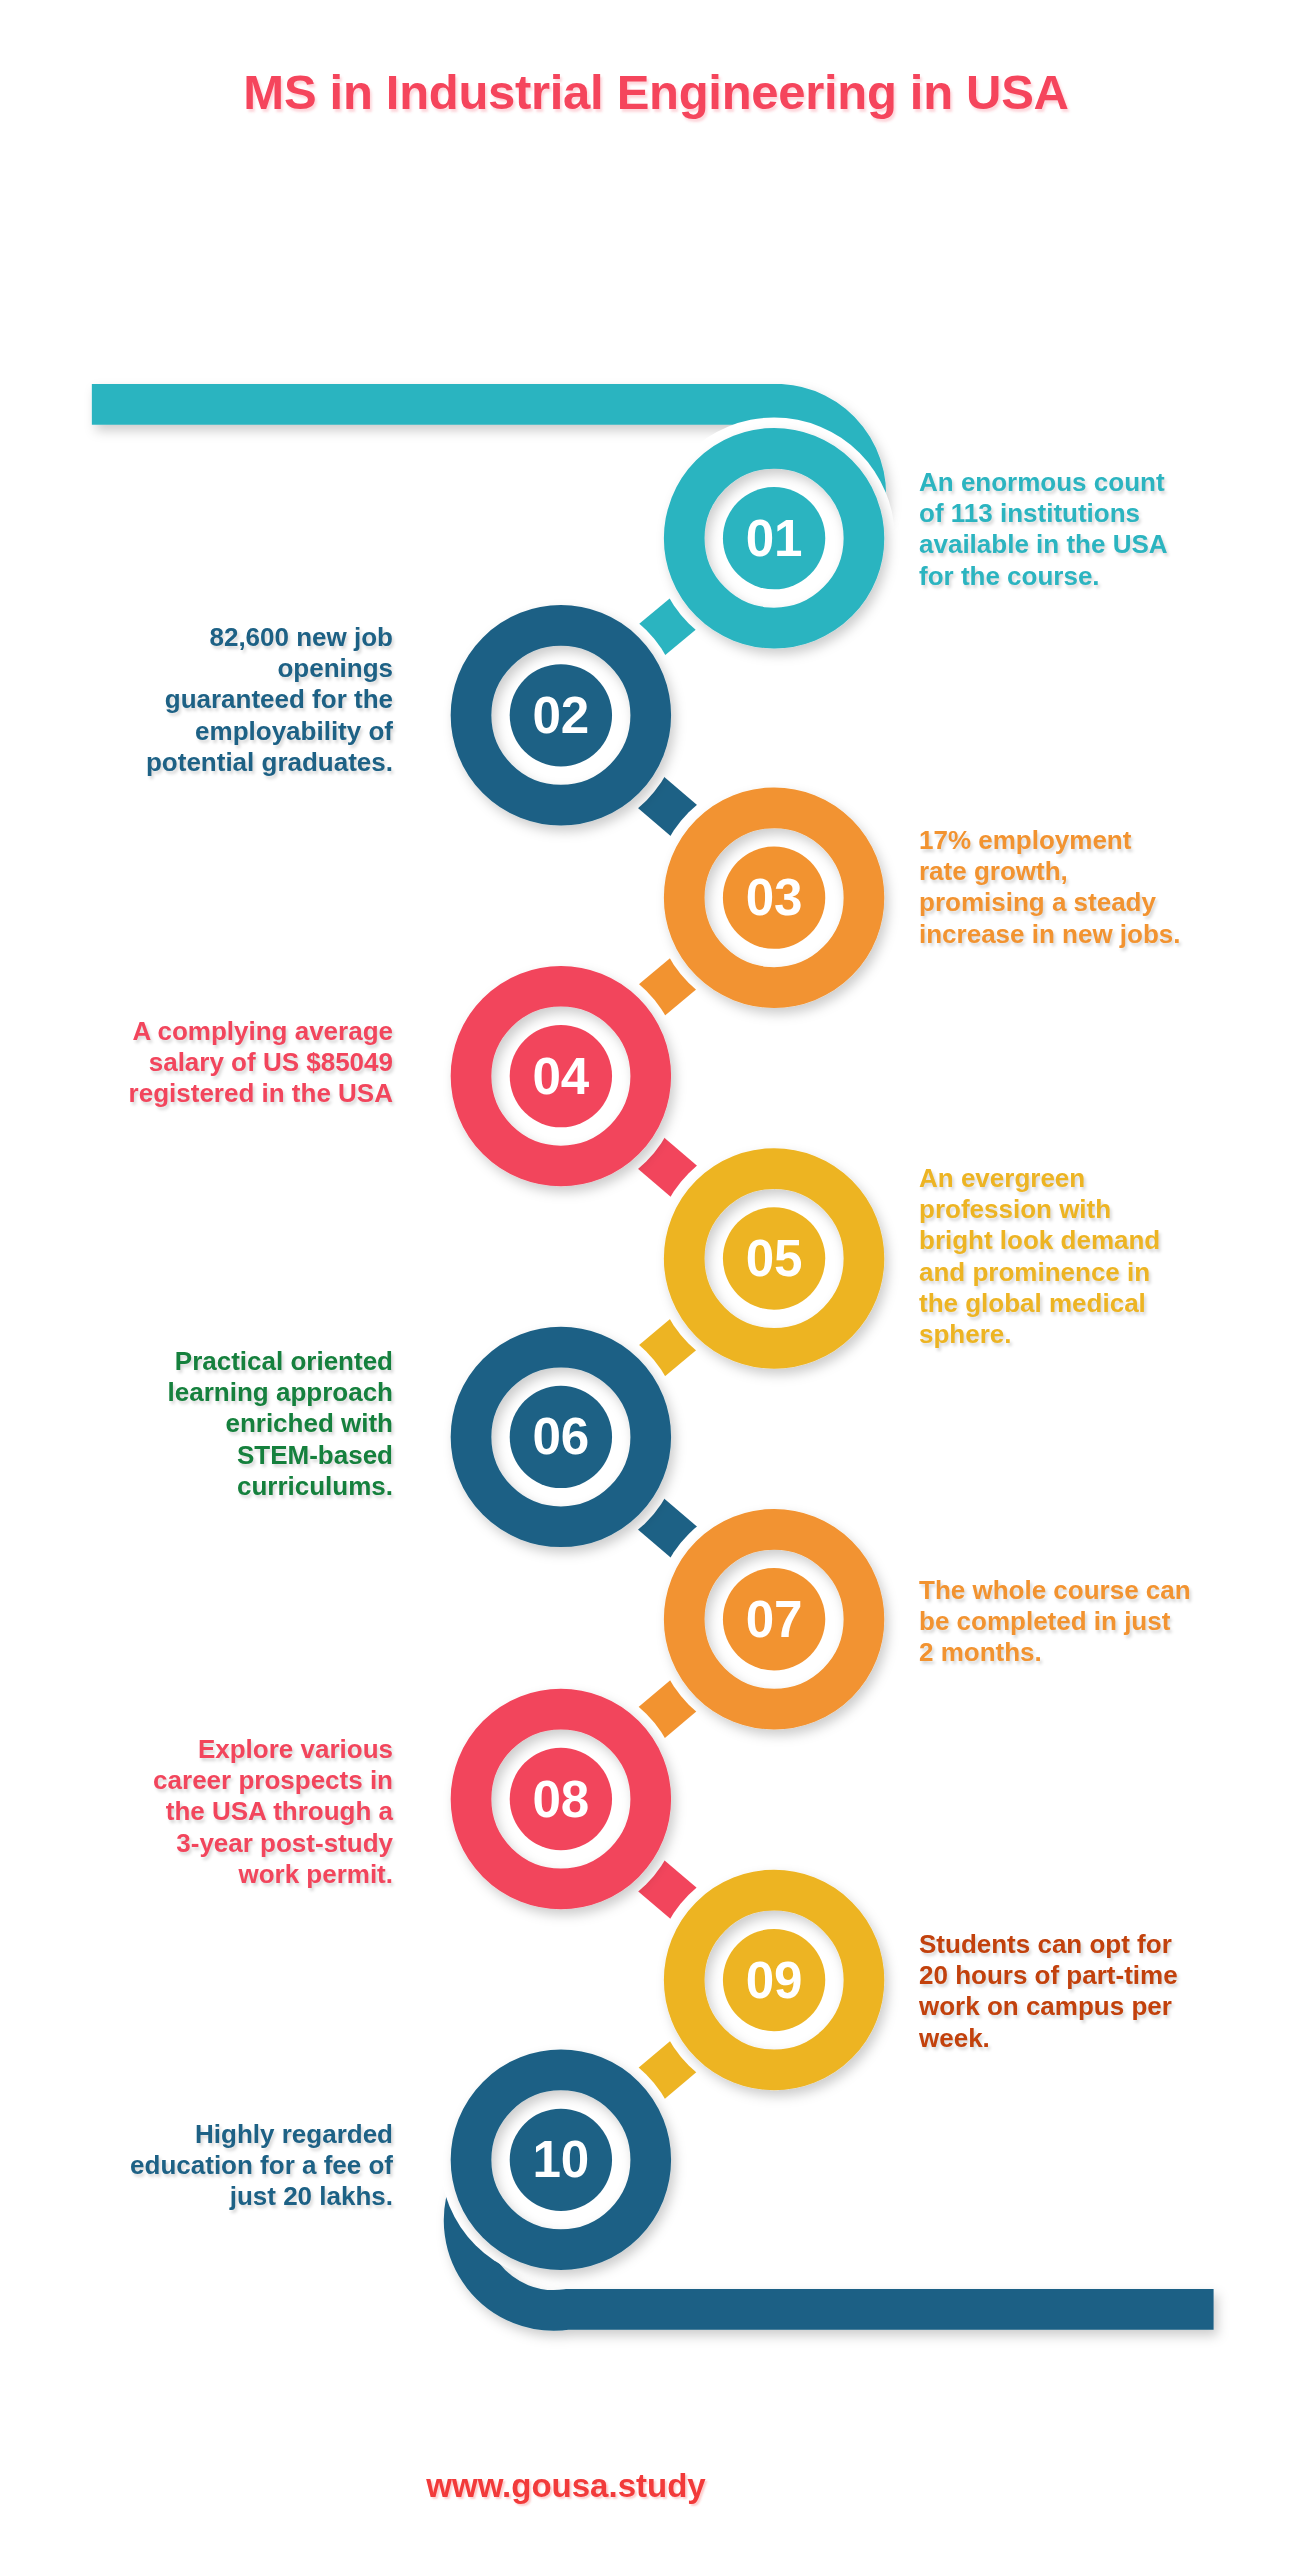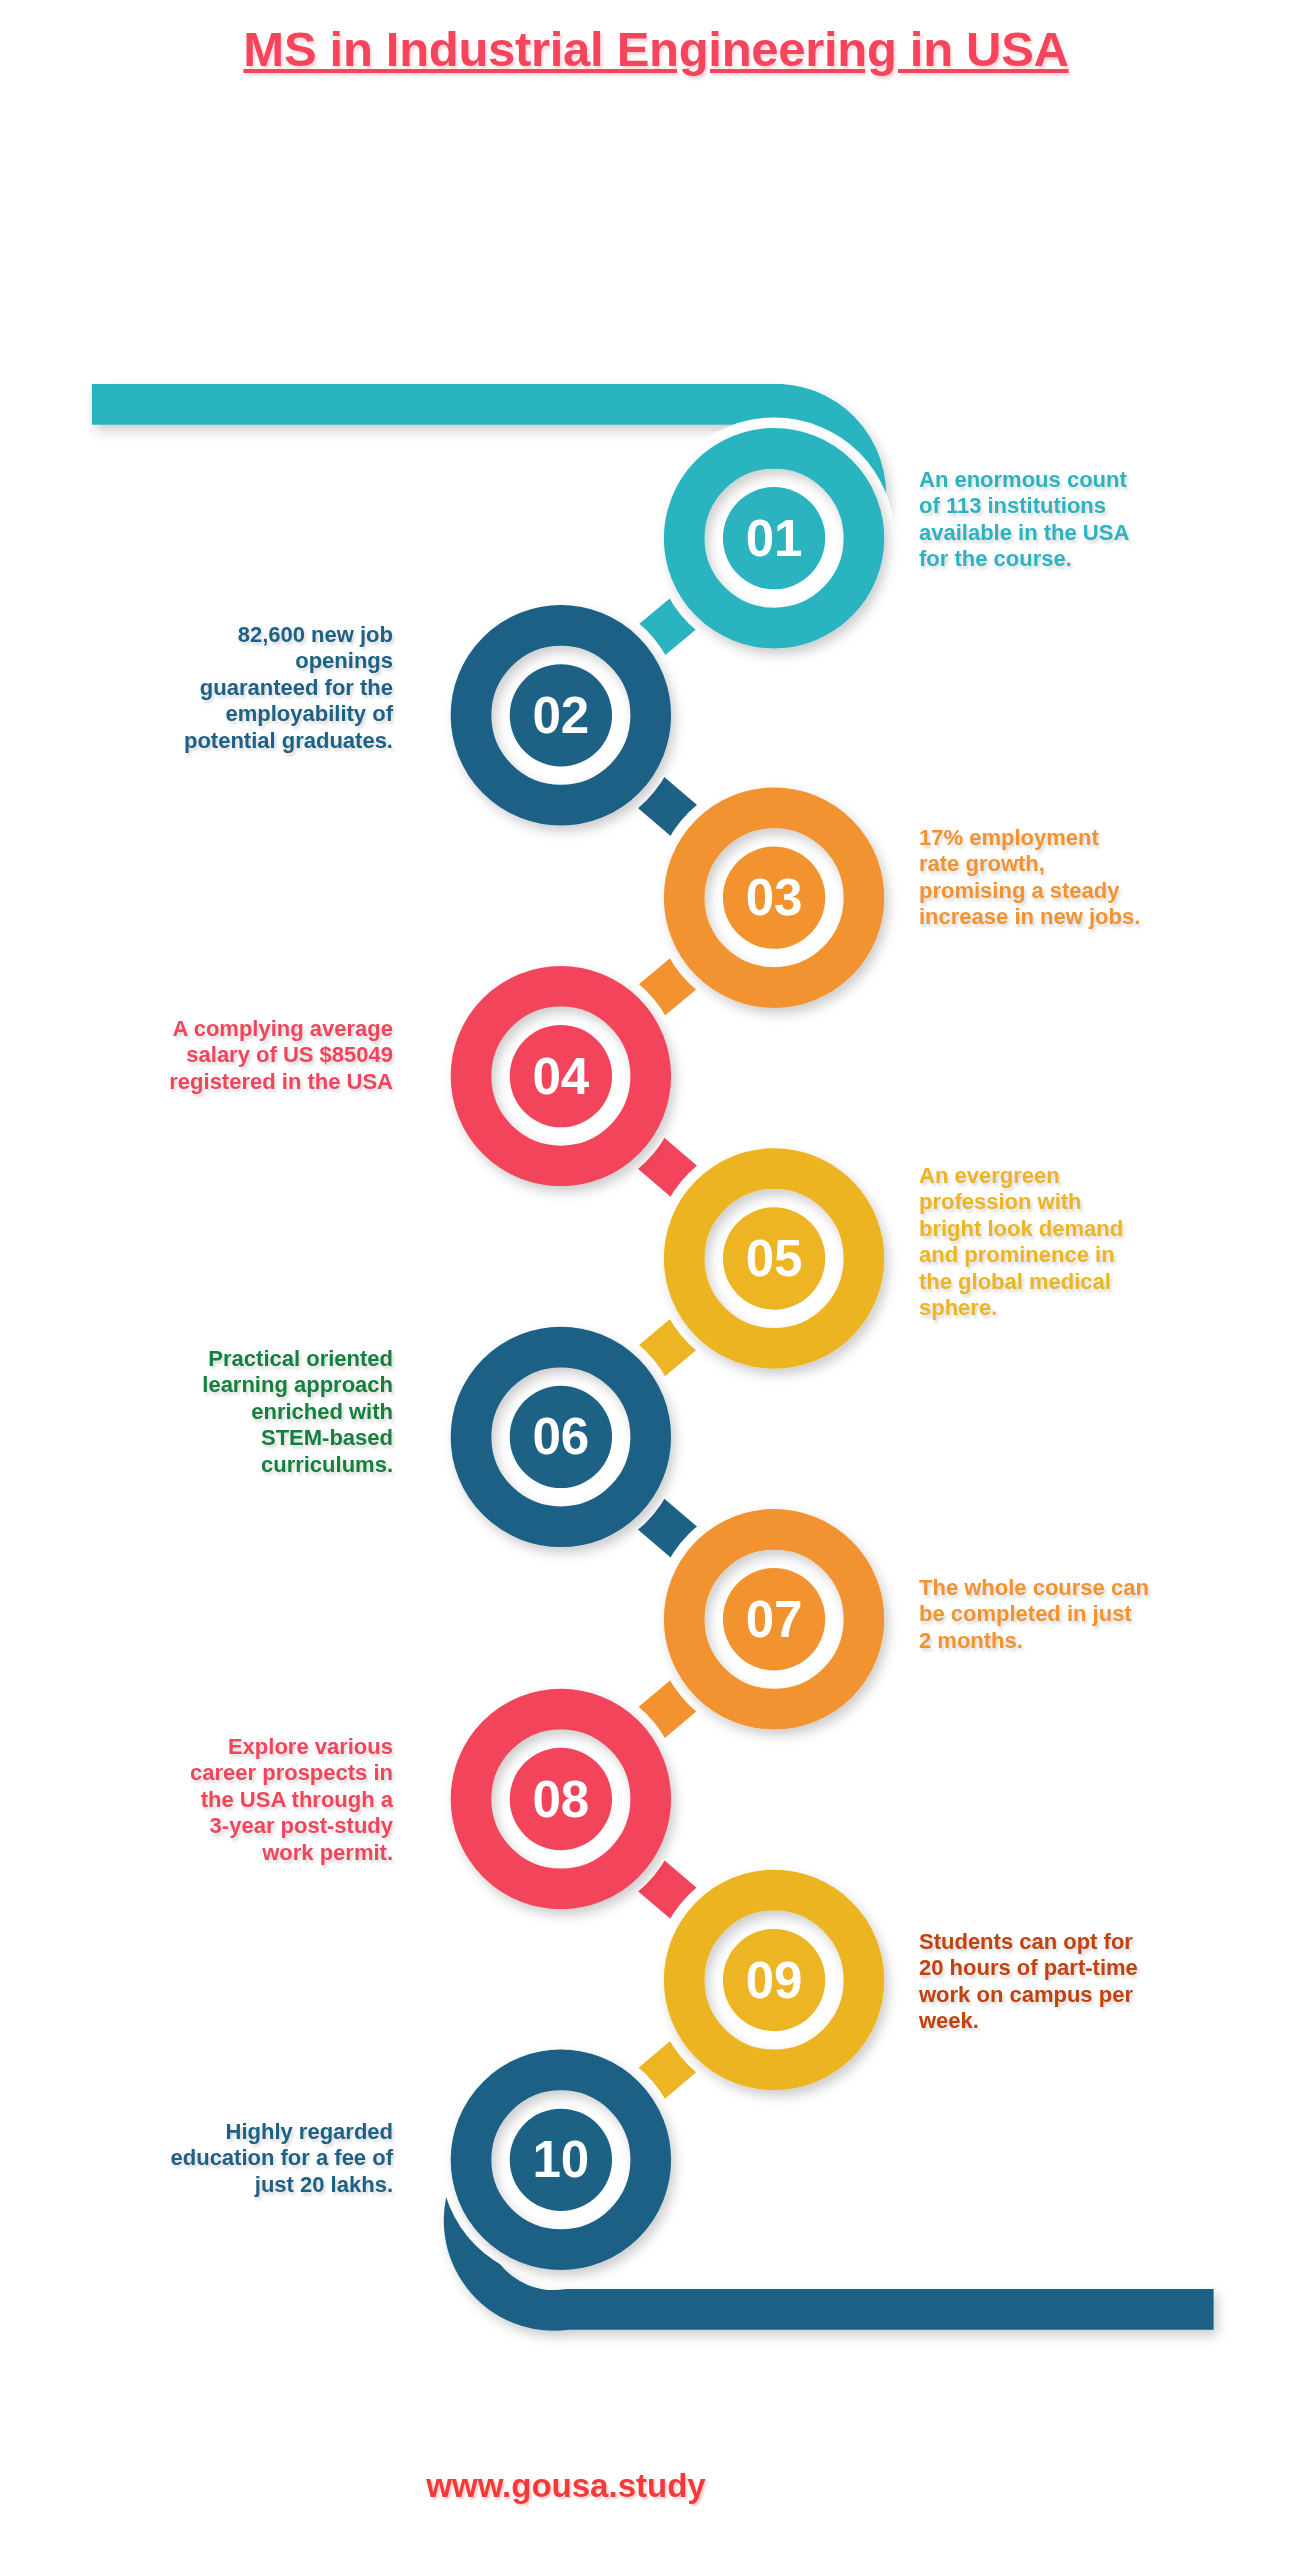--- a/index.html
+++ b/index.html
@@ -24,30 +24,29 @@
 
   
   .header {
     position: absolute;
     top: 0;
     left: 0;
     width: 1312px;
     text-align: center;
   }
   .title {
-    margin: 0;
-    padding-top: 24px;
+    margin: 8px;
+    padding-top: 59px;
     font-size: 49px;
     font-weight: 700;
     letter-spacing: -0.3px;
     line-height: 1.05;
     color: #F5455C;
     text-shadow: 2px 2.6px 2.6px rgba(245,69,92,0.22);
     font-family: "Liberation Sans", sans-serif;
-    text-decoration: underline;
   }
   .subtitle {
     margin: 0;
     padding-top: 41px;
     font-size: 31px;
     font-weight: 700;
     line-height: 1.1;
     color: #F5455C;
     text-shadow: 2px 2.6px 2.6px rgba(245,69,92,0.22);
     font-family: "Liberation Sans", sans-serif;
@@ -65,21 +64,21 @@
   #chain {
     position: absolute;
     top: 0;
     left: 0;
   }
 
   
   .caption {
     position: absolute;
     font-weight: 700;
-    font-size: 22px;
+    font-size: 26px;
     line-height: 1.20;
     font-family: "Liberation Sans", sans-serif;
     white-space: pre-line;
   }
   .caption.right {
     text-align: left;
   }
   .caption.left {
     text-align: right;
   }

